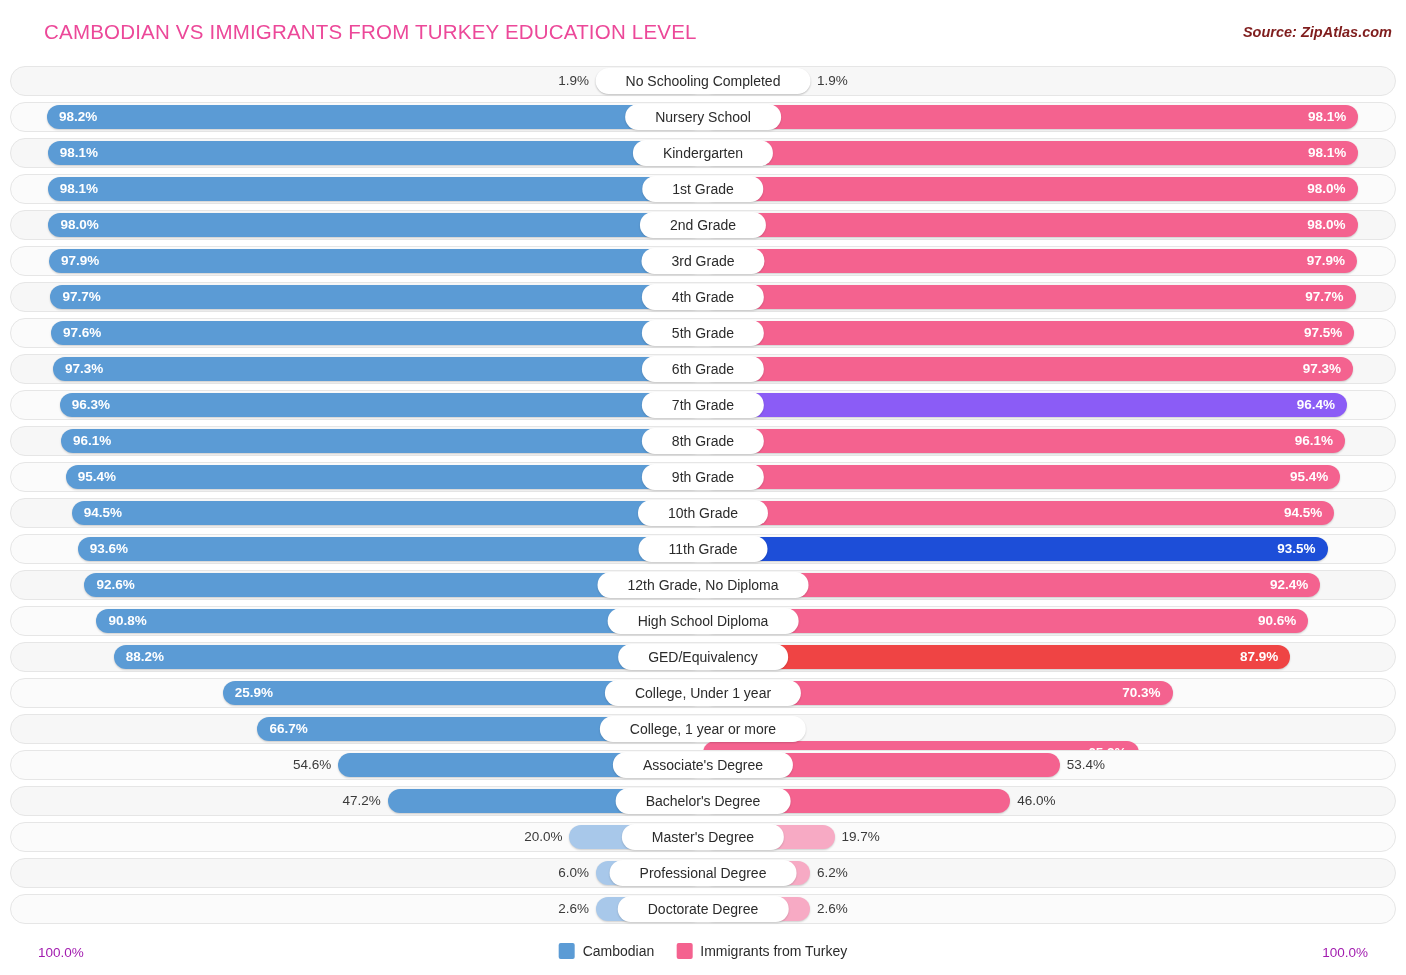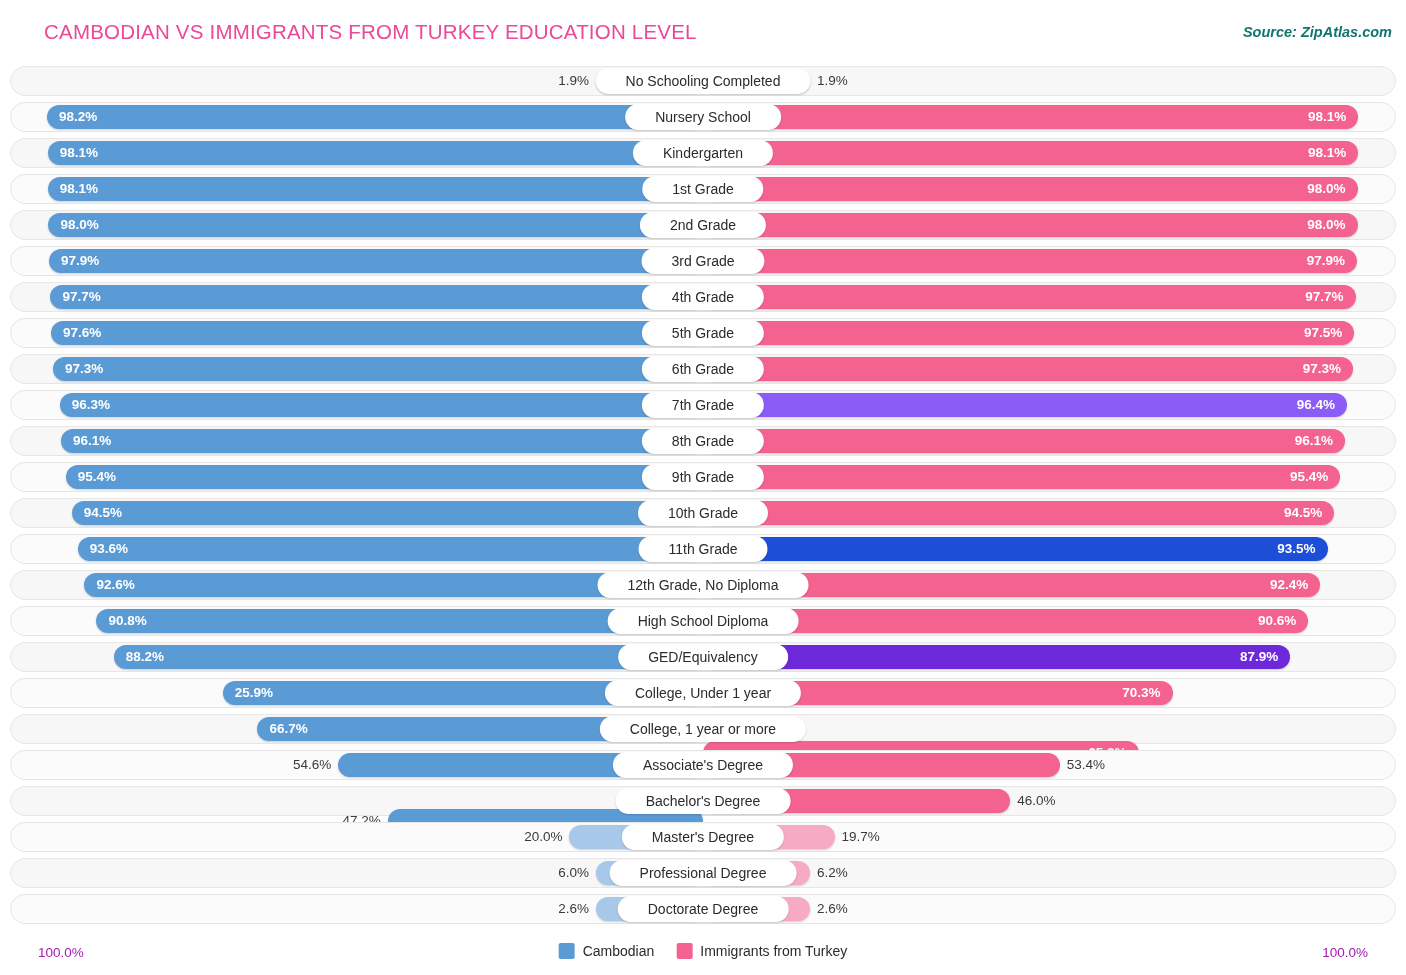--- a/index.html
+++ b/index.html
@@ -30,21 +30,21 @@
     font-weight: 400;
     white-space: nowrap;
     margin-left: 20px;
   }
   .source {
     position: absolute;
     right: 14px; top: 24px;
     font-size: 14.5px;
     font-style: italic;
     font-weight: bold;
-    color: #0f766e;
+    color: #7f1d1d;
     white-space: nowrap;
   }
 
   
   .plot {
     position: absolute;
     left: 10px; right: 10px;
     top: 66px;
     bottom: 40px;
     text-decoration: underline;
@@ -382,21 +382,21 @@
         <div class="cat-label">High School Diploma</div>
       </div>
       <div class="row">
         <div class="track"></div>
         <div class="half half-left">
           <div class="bar bar-left" style="width: 88.2%; background: rgb(91, 155, 213);">
             <span class="val val-left val-in">88.2%</span>
           </div>
         </div>
         <div class="half half-right">
-          <div class="bar bar-right" style="width: 87.9%; background: #6d28d9;">
+          <div class="bar bar-right" style="width: 87.9%; background: #ef4444;">
             <span class="val val-right val-in">87.9%</span>
           </div>
         </div>
         <div class="cat-label">GED/Equivalency</div>
       </div>
       <div class="row alt">
         <div class="track"></div>
         <div class="half half-left">
           <div class="bar bar-left" style="width: 71.9%; background: rgb(91, 155, 213);">
             <span class="val val-left val-in">25.9%</span>
@@ -433,21 +433,21 @@
         <div class="half half-right">
           <div class="bar bar-right" style="width: 53.4%; background: rgb(244, 98, 143);">
             <span class="val val-right val-out">53.4%</span>
           </div>
         </div>
         <div class="cat-label">Associate's Degree</div>
       </div>
       <div class="row">
         <div class="track"></div>
         <div class="half half-left">
-          <div class="bar bar-left" style="width: 47.2%; background: rgb(91, 155, 213); margin-top: 20px;">
+          <div class="bar bar-left" style="width: 47.2%; background: rgb(91, 155, 213);">
             <span class="val val-left val-out">47.2%</span>
           </div>
         </div>
         <div class="half half-right">
           <div class="bar bar-right" style="width: 46%; background: rgb(244, 98, 143);">
             <span class="val val-right val-out">46.0%</span>
           </div>
         </div>
         <div class="cat-label">Bachelor's Degree</div>
       </div>

